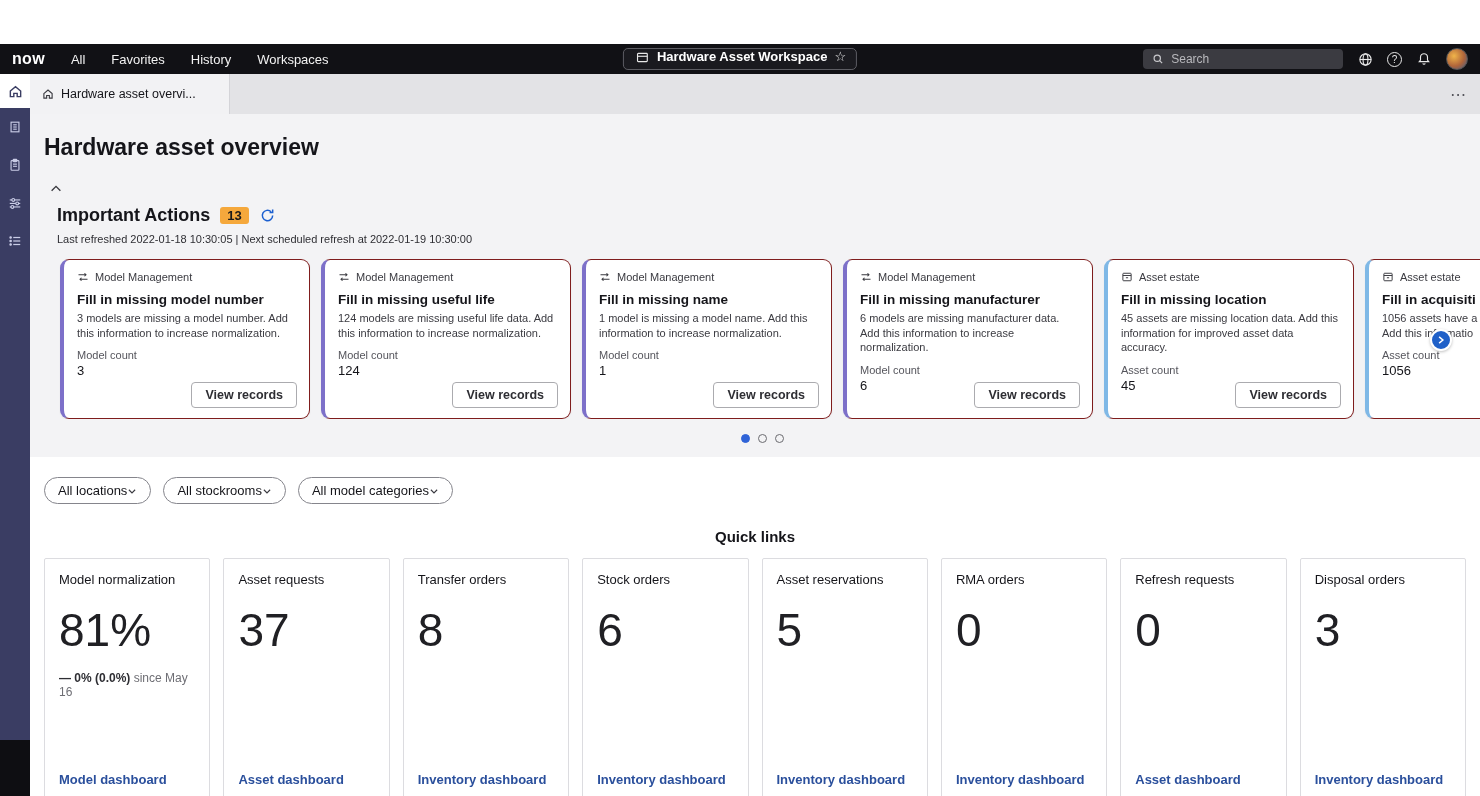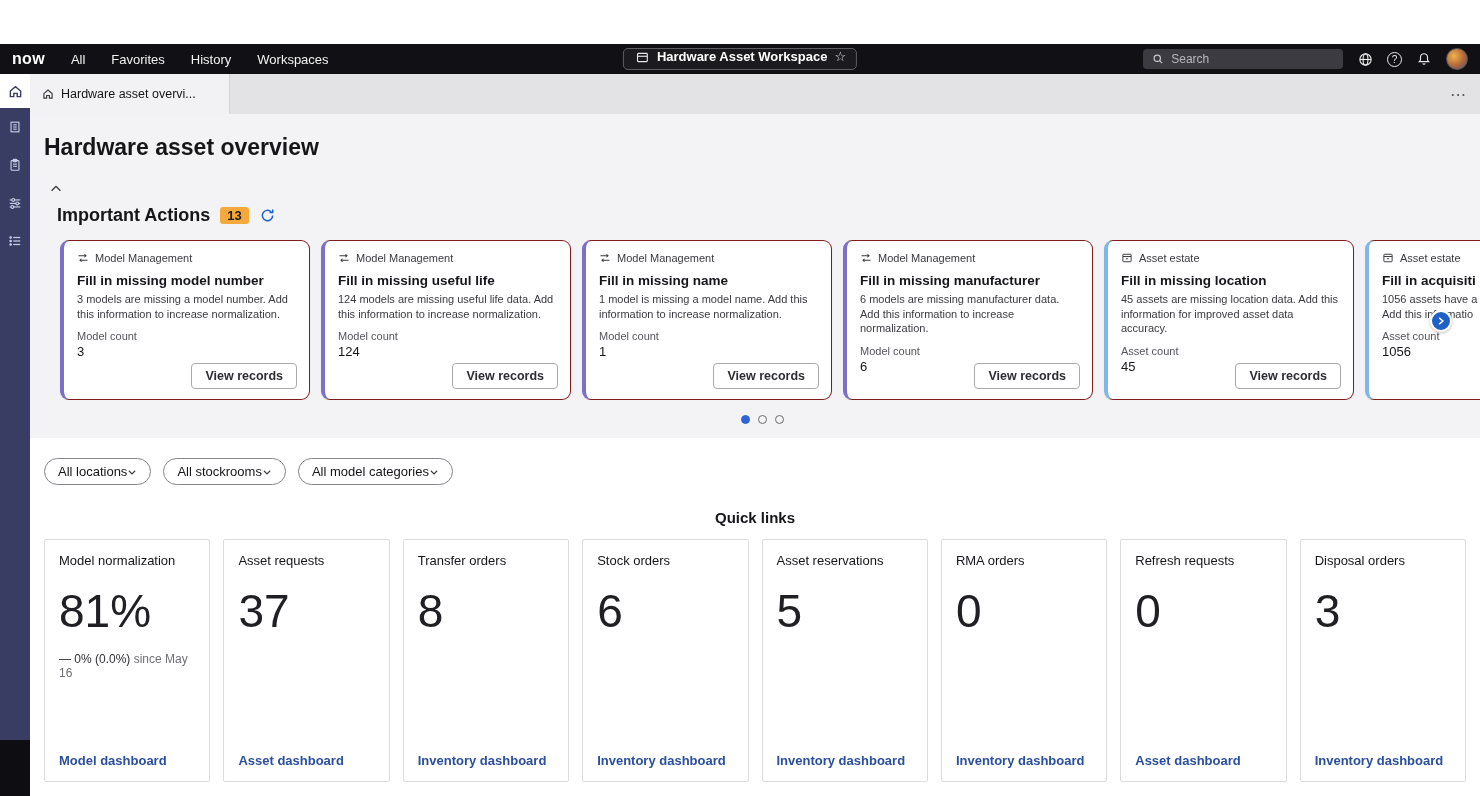--- a/index.html
+++ b/index.html
@@ -117,21 +117,21 @@
   }
   .ql-title { margin-top: 24px; font-size: 15px; font-weight: 700; color: #15151a; text-align: center; }
   .ql-grid { margin-top: 13px; display: flex; gap: 13px; }
   .ql-card {
     flex: 1; height: 243px; border: 1px solid #dcdce0; background: #fff;
     border-radius: 2px; padding: 13px 14px; display: flex; flex-direction: column;
   }
   .ql-card-title { font-size: 13px; color: #15151a; }
   .ql-value { margin-top: 16px; font-size: 46px; font-weight: 300; color: #202024; }
   .ql-delta { margin-top: 14px; font-size: 12px; }
-  .ql-delta .bold { font-weight: 400; color: #2e2e33; }
+  .ql-delta .bold { font-weight: 700; color: #2e2e33; }
   .ql-delta .suffix { color: #6e6e74; }
   .ql-link { margin-top: auto; font-size: 13px; font-weight: 700; color: #2a4f9c; cursor: pointer; text-decoration: none; }
 
   svg { display: block; }
 </style>
 </head>
 <body>
 
 <header class="topnav">
   <div class="logo">now</div>
@@ -251,20 +251,21 @@
       <div class="ia-header">
         <span class="ia-title">Important Actions</span>
         <span class="ia-badge">13</span>
         <button class="refresh-btn">
           <svg width="15" height="15" viewBox="0 0 16 16" fill="none" stroke="currentColor" stroke-width="1.6">
               <path d="M13.5 8a5.5 5.5 0 1 1-1.7-4"></path>
               <polyline points="13.5,1.5 13.5,4.8 10.2,4.8"></polyline>
             </svg>
         </button>
       </div>
+      <div class="ia-sub">Last refreshed 2022-01-18 10:30:05 | Next scheduled refresh at 2022-01-19 10:30:00</div>
 
       <div class="carousel">
 
         <div class="ia-card accent-purple">
           <div class="ia-cat">
               <span class="cat-icon">
                 <svg width="12" height="12" viewBox="0 0 16 16" fill="none" stroke="currentColor" stroke-width="1.4">
                   <path d="M2 5h10M10 3l2 2-2 2"></path>
                   <path d="M14 11H4M6 9l-2 2 2 2"></path>
                 </svg>

